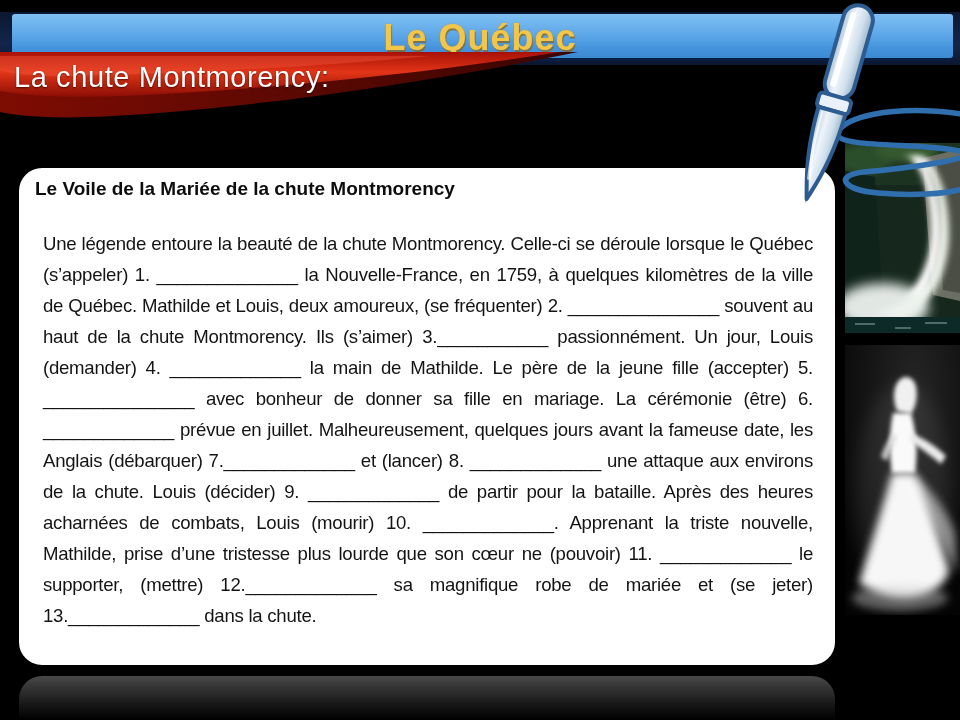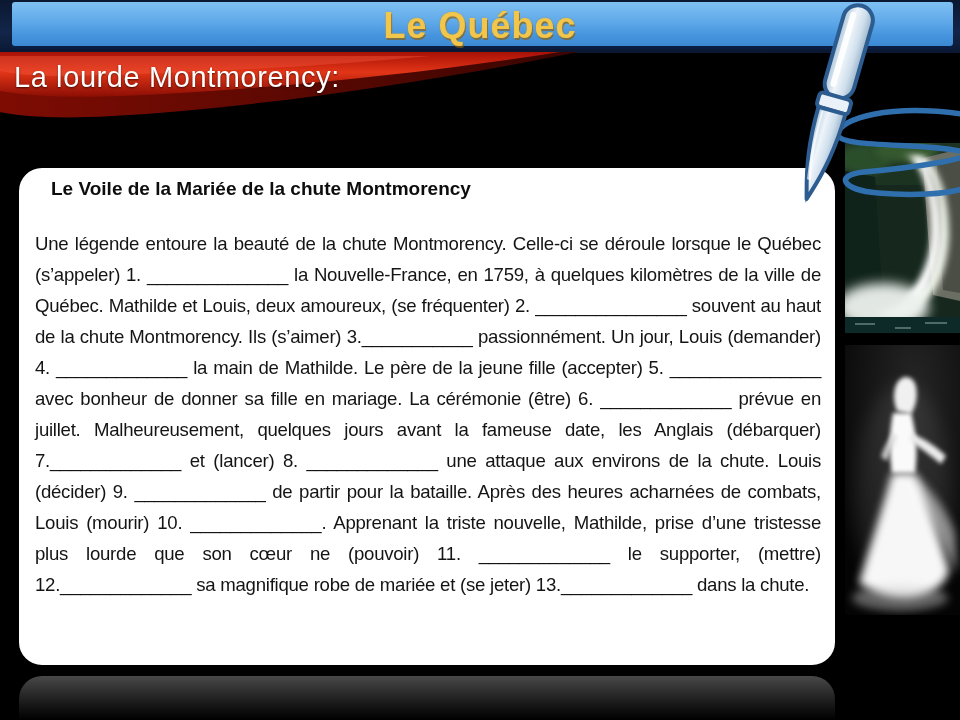--- a/index.html
+++ b/index.html
@@ -2,40 +2,40 @@
 <html><head>
 <meta charset="utf-8">
 <style>
   html,body{margin:0;padding:0;background:#000;}
   *{box-sizing:border-box;}
   .slide{
     position:relative;width:960px;height:720px;overflow:hidden;
     background:#000;font-family:"Liberation Sans",sans-serif;
   }
   
-  .topbar{position:absolute;left:0;top:0;width:960px;height:53px;
+  .topbar{position:absolute;left:0;top:12px;width:960px;height:53px;
     background:linear-gradient(180deg,#0a1731 0%,#13264a 60%,#0a1731 100%);}
   .topbar-inner{position:absolute;left:12px;top:2px;width:941px;height:44px;border-radius:3px;
     background:linear-gradient(180deg,#7fc0f3 0%,#5fa9e9 45%,#4493dc 78%,#3c8ad2 100%);
     box-shadow:0 3px 0 rgba(10,30,70,.85);}
   .slide-title{position:absolute;left:0;top:5px;width:960px;text-align:center;
     font-size:36px;font-weight:bold;letter-spacing:1px;color:#f2c64b;
     text-shadow:1px 2px 0 rgba(140,95,10,.65),0 0 2px rgba(190,140,30,.6);}
   
   .ribbon{position:absolute;left:0;top:50px;width:620px;height:80px;}
   
   .subtitle{position:absolute;left:14px;top:56px;color:#fff;
     font-size:29px;line-height:42px;letter-spacing:.6px;font-weight:400;
     text-shadow:0 1px 2px rgba(0,0,0,.6);}
   
   .card{position:absolute;left:16px;top:165px;width:822px;height:503px;
     background:#fff;border:3px solid #000;border-radius:26px;
     padding:9px 14px 0 16px;overflow:hidden;color:#141414;}
-  .card-heading{font-size:19px;font-weight:bold;line-height:24px;margin:0 0 27px 16px;color:#0d0d0d;}
-  .card-paragraph{font-size:18.6px;line-height:31px;margin:0;
+  .card-heading{font-size:19px;font-weight:bold;line-height:24px;margin:0 0 27px 0;color:#0d0d0d;}
+  .card-paragraph{font-size:18.6px;line-height:31px;margin:8px;
     text-align:justify;text-align-last:left;letter-spacing:-.25px;}
   
   .waterfall{position:absolute;left:845px;top:143px;width:115px;height:190px;}
   .bride{position:absolute;left:845px;top:345px;width:115px;height:270px;}
   
   .pen-overlay{position:absolute;left:740px;top:0;width:220px;height:235px;z-index:6;}
   
   .reflection{position:absolute;left:16px;top:673px;width:826px;height:47px;overflow:hidden;
     -webkit-mask-image:linear-gradient(180deg,rgba(0,0,0,.95) 0%,rgba(0,0,0,.35) 60%,rgba(0,0,0,0) 100%);
     mask-image:linear-gradient(180deg,rgba(0,0,0,.95) 0%,rgba(0,0,0,.35) 60%,rgba(0,0,0,0) 100%);}
@@ -63,21 +63,21 @@
         <stop offset="0" stop-color="#7e0c03"></stop>
           <stop offset="1" stop-color="#3a0501"></stop>
       </linearGradient>
     </defs>
     <path d="M0,2 H578 C430,32 255,58 112,66 C60,69 24,67 0,62 Z" fill="url(#redB)"></path>
     <path d="M0,2 H560 C420,24 262,40 122,46 C70,48 28,46 0,41 Z" fill="url(#redA)"></path>
     <path d="M0,6 H430 C330,16 180,24 60,26 C35,26 14,24 0,21 Z" fill="#f0543a" opacity=".45"></path>
   </svg>
 
   <div class="subtitle">
-    <div>La lourde Montmorency:</div>
+    <div>La chute Montmorency:</div>
   </div>
 
   <div class="card">
     <p class="card-heading">Le Voile de la Mariée de la chute Montmorency</p>
     <p class="card-paragraph">Une légende entoure la beauté de la chute Montmorency. Celle-ci se déroule lorsque le Québec (s’appeler) 1. ______________ la Nouvelle-France, en 1759, à quelques kilomètres de la ville de Québec. Mathilde et Louis, deux amoureux, (se fréquenter) 2. _______________ souvent au haut de la chute Montmorency. Ils (s’aimer) 3.___________ passionnément. Un jour, Louis (demander) 4. _____________ la main de Mathilde. Le père de la jeune fille (accepter) 5. _______________ avec bonheur de donner sa fille en mariage. La cérémonie (être) 6. _____________ prévue en juillet. Malheureusement, quelques jours avant la fameuse date, les Anglais (débarquer) 7._____________ et (lancer) 8. _____________ une attaque aux environs de la chute. Louis (décider) 9. _____________ de partir pour la bataille. Après des heures acharnées de combats, Louis (mourir) 10. _____________. Apprenant la triste nouvelle, Mathilde, prise d’une tristesse plus lourde que son cœur ne (pouvoir) 11. _____________ le supporter, (mettre) 12._____________ sa magnifique robe de mariée et (se jeter) 13._____________ dans la chute.</p>
   </div>
 
   <svg class="waterfall" viewBox="0 0 115 190" aria-hidden="true">
     <defs>
       <filter id="b1" x="-40%" y="-40%" width="180%" height="180%">

